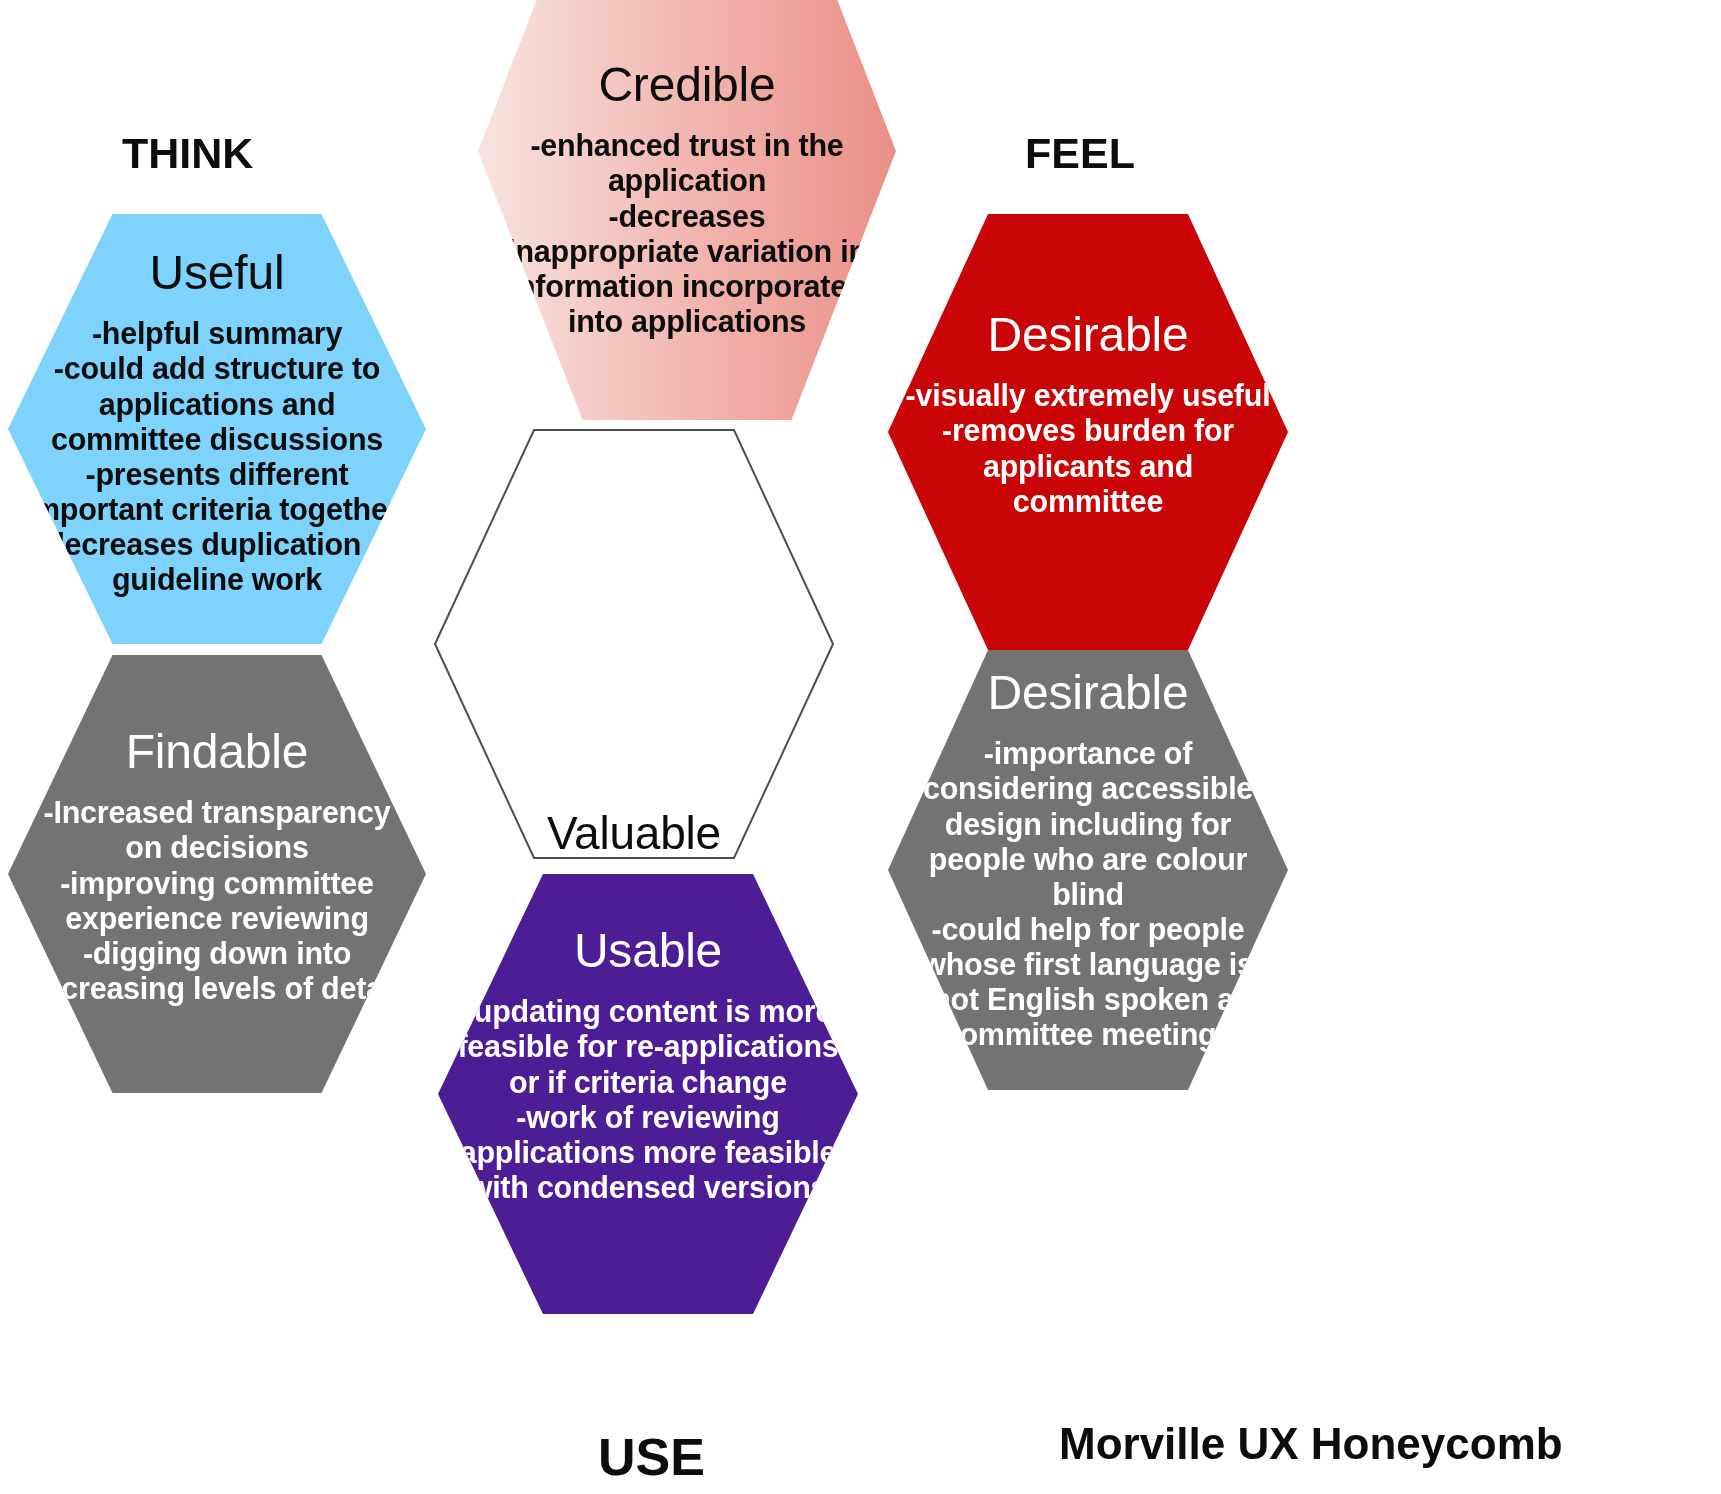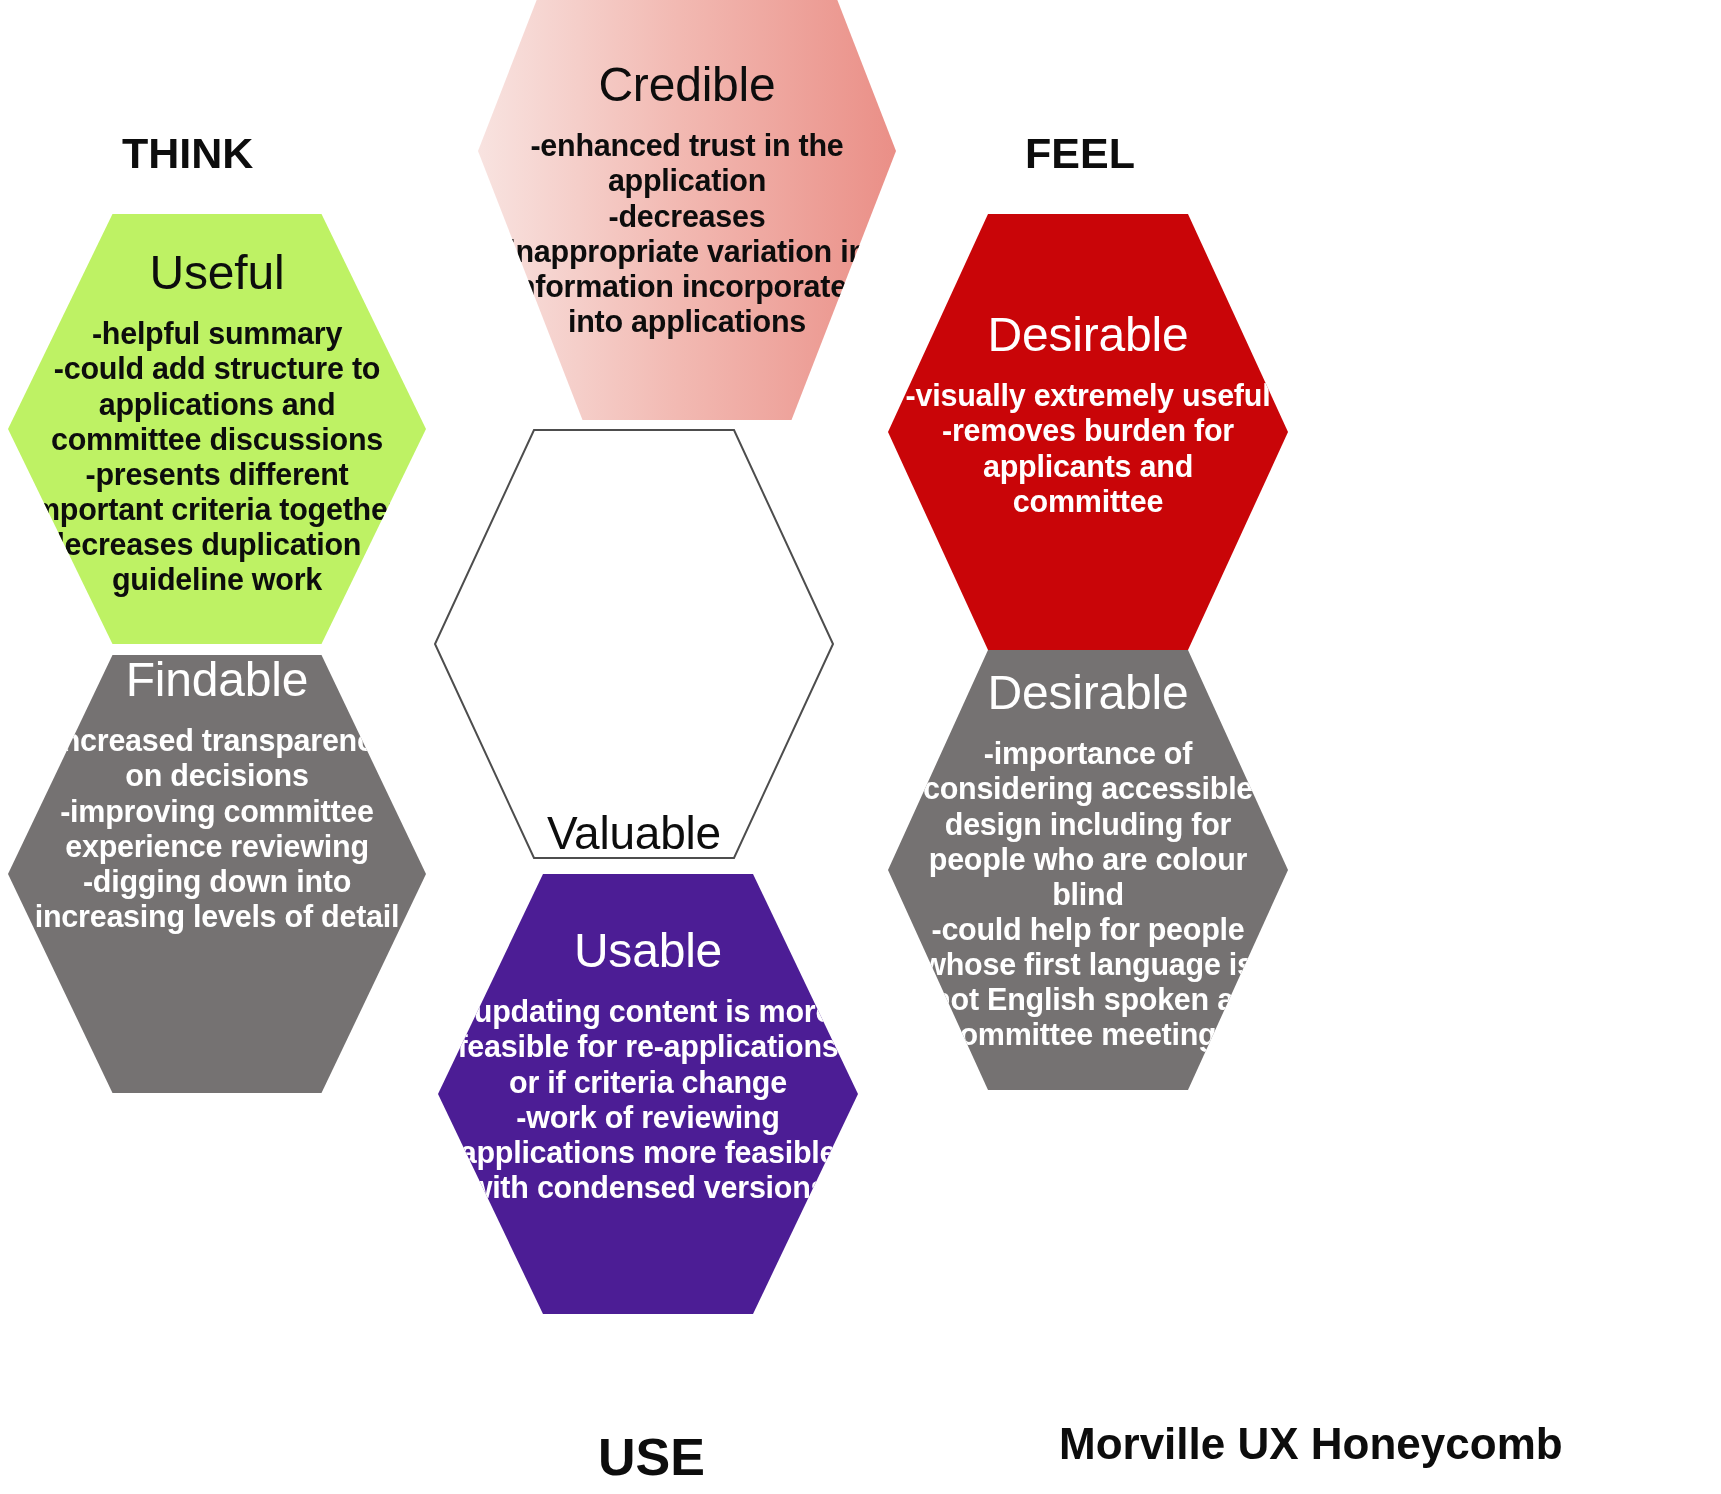--- a/index.html
+++ b/index.html
@@ -60,21 +60,21 @@
   
   #hex-credible {
     left: 478px; top: -118px;
     width: 418px; height: 538px;
     background: linear-gradient(to right, #f8e3e0 0%, #f2b9b2 48%, #ea8f87 100%);
     padding-top: 178px;
   }
   #hex-useful {
     left: 8px; top: 214px;
     width: 418px; height: 430px;
-    background: #bef264;
+    background: #7dd3fc;
     padding-top: 34px;
   }
   #hex-desirable {
     left: 888px; top: 214px;
     width: 400px; height: 436px;
     background: #c90508;
     padding-top: 96px;
   }
   #hex-valuable {
     left: 434px; top: 429px;
@@ -94,20 +94,21 @@
     position: absolute;
     left: 434px; top: 429px;
     width: 400px; height: 430px;
     pointer-events: none;
   }
 
   #hex-findable {
     left: 8px; top: 655px;
     width: 418px; height: 438px;
     background: #757272;
+    padding-top: 72px;
   }
   #hex-usable {
     left: 438px; top: 874px;
     width: 420px; height: 440px;
     background: #4c1d95;
     padding-top: 52px;
   }
   #hex-accessible {
     left: 888px; top: 650px;
     width: 400px; height: 440px;

